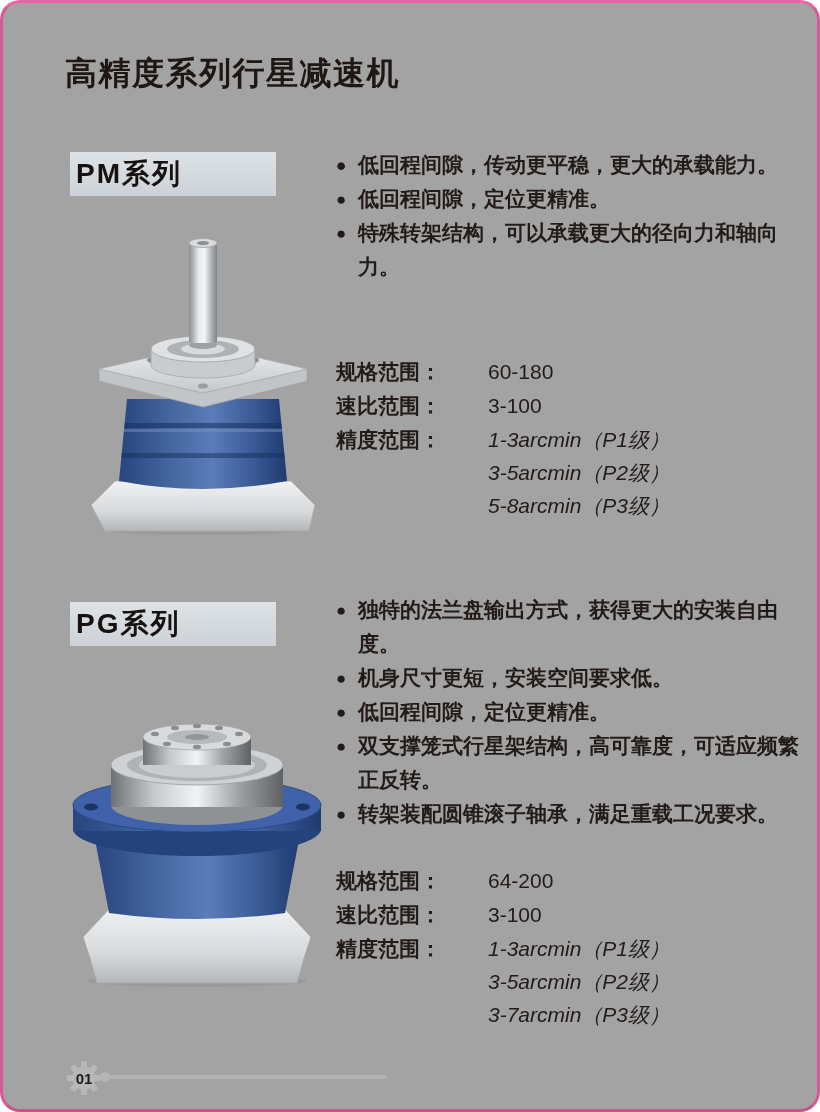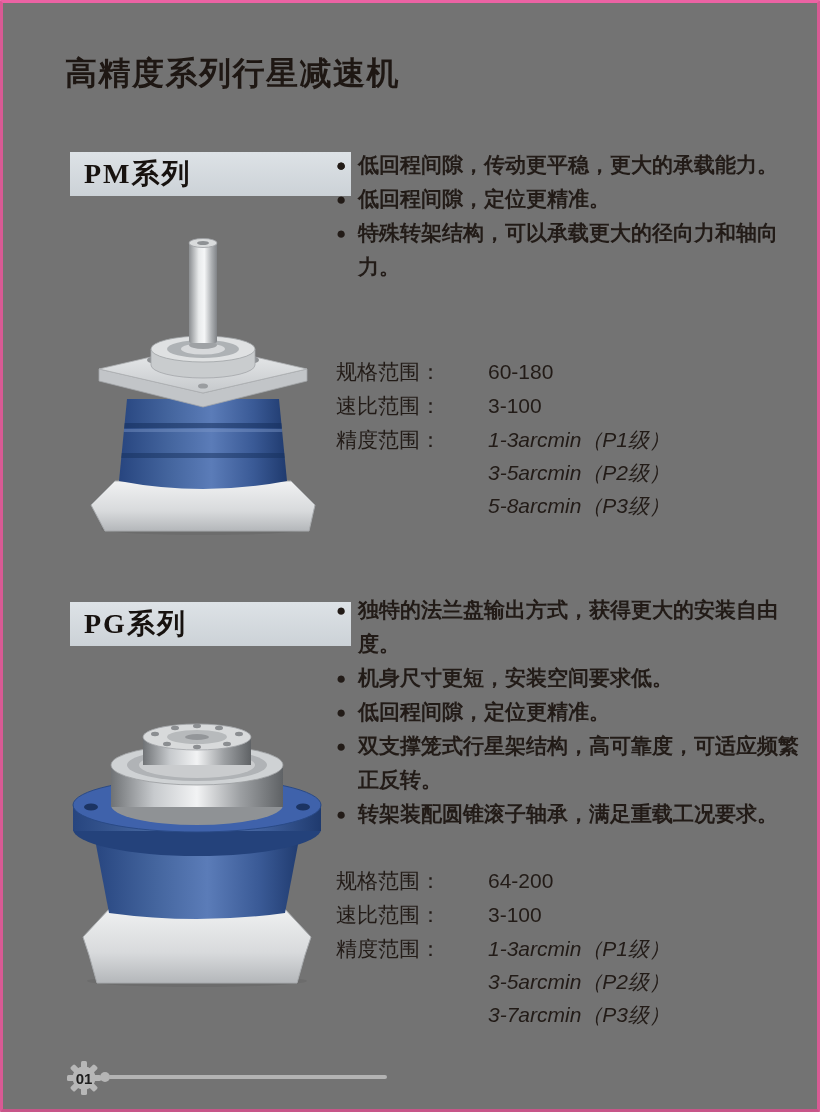--- a/index.html
+++ b/index.html
@@ -1,48 +1,48 @@
 <!DOCTYPE html>
 <html><head>
 <meta charset="utf-8">
 <style>
   html,body{margin:0;padding:0;background:#ffffff;}
   .page{
     position:relative;width:820px;height:1112px;box-sizing:border-box;
-    background:#737373;overflow:hidden;
+    background:#a3a3a3;overflow:hidden;
     border:3px solid #d85a94;
     border-top-color:#ec63a4;border-bottom-color:#c75588;
-    border-radius:1px;
+    border-radius:20px;
     font-family:"Liberation Sans",sans-serif;color:#211a16;
   }
   .title{
     position:absolute;left:62px;top:28px;
     font-size:32px;font-weight:800;letter-spacing:1.5px;color:#1e1713;
   }
   .section-label{
-    position:absolute;left:67px;width:281px;height:44px;box-sizing:border-box;
+    position:absolute;left:67px;width:206px;height:44px;box-sizing:border-box;
     background:linear-gradient(#dde2e6,#ccd2d7);
-    display:flex;align-items:center;padding-left:14px;
-    font-size:28px;font-weight:800;letter-spacing:2px;color:#17120f;font-family:Liberation Serif, serif;
+    display:flex;align-items:center;padding-left:6px;
+    font-size:28px;font-weight:800;letter-spacing:2px;color:#17120f;
   }
   #s1-label{top:149px}
   #s2-label{top:599px}
   .bullets{
     position:absolute;left:333px;width:468px;margin:0;padding:0;list-style:none;
     font-size:21px;line-height:34px;font-weight:700;color:#221b17;
   }
   #s1-bullets{top:145px}
   #s2-bullets{top:590px}
   .bullets li{position:relative;padding-left:22px;}
   .bullets .marker{position:absolute;left:0;top:1px;font-size:17px;}
   .specs{position:absolute;left:333px;width:468px;font-size:21px;color:#221b17;}
   #s1-specs{top:352px}
   #s2-specs{top:861px}
   .spec-row{display:flex;align-items:flex-start;}
-  .spec-label{font-weight:400;width:106px;flex:none;line-height:34px;}
+  .spec-label{font-weight:700;width:106px;flex:none;line-height:34px;}
   .spec-values{line-height:34px;margin-left:46px;}
   .spec-values div{line-height:33px;font-style:italic;}
   .product-image{position:absolute;}
   #pm-image{left:72px;top:226px;width:256px;height:306px;}
   #pg-image{left:56px;top:700px;width:276px;height:286px;}
   .footer-gear{position:absolute;left:62px;top:1056px;width:38px;height:38px;}
   .gear-num{
     position:absolute;left:0;top:0;width:38px;height:38px;
     display:flex;align-items:center;justify-content:center;
     font-size:15px;font-weight:600;color:#1d1d1d;text-align:center;

